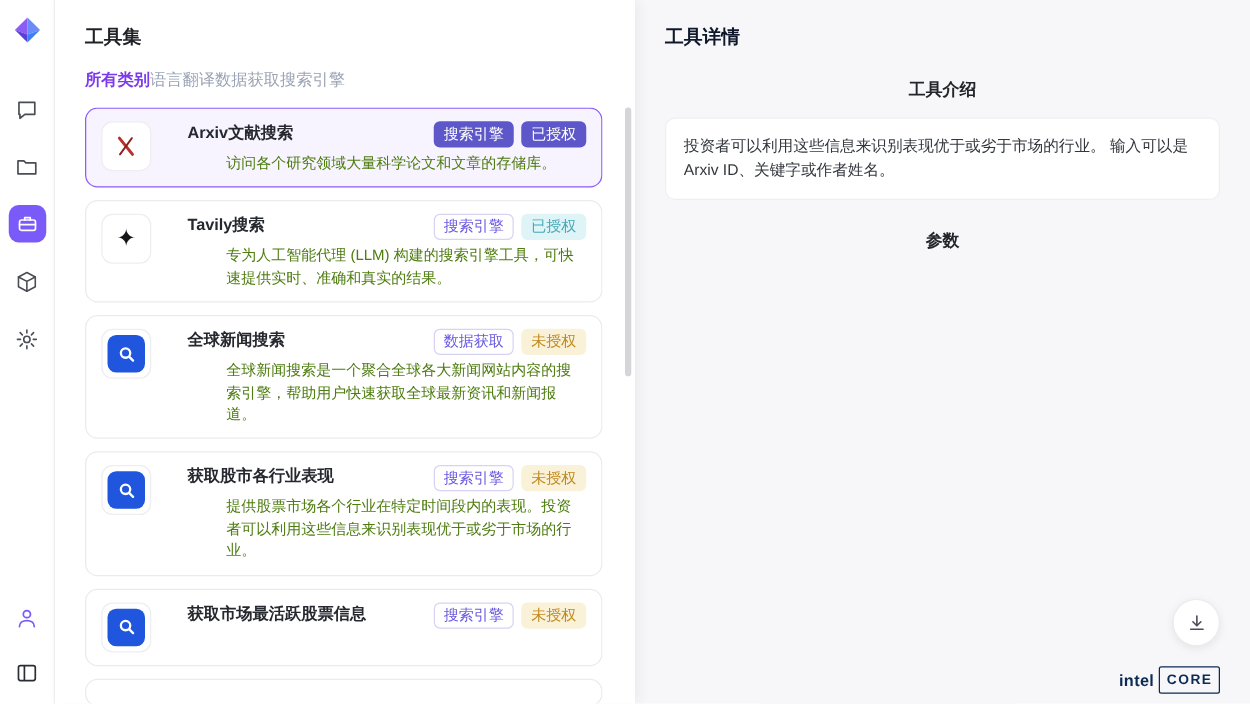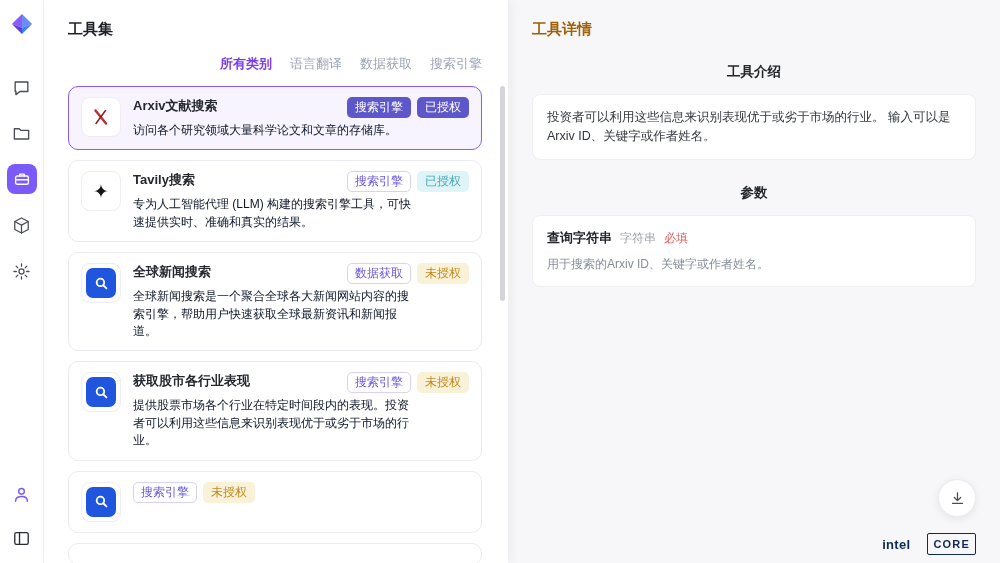--- a/index.html
+++ b/index.html
@@ -11,56 +11,56 @@
   .iconbar { width:44px; background:#fff; border-right:1px solid #F0F0F3; display:flex; flex-direction:column; align-items:center; padding:12px 0 10px; flex-shrink:0; }
   .logo { width:24px; height:24px; margin-bottom:36px; display:flex; align-items:center; justify-content:center; }
   .nav-icon { width:30px; height:30px; border-radius:8px; display:flex; align-items:center; justify-content:center; margin-bottom:16px; cursor:pointer; }
   .nav-icon.active { background:#7A5AF8; }
   .iconbar-bottom { margin-top:auto; display:flex; flex-direction:column; align-items:center; gap:14px; }
   .iconbar svg { display:block; }
 
   
   .tool-panel { width:464px; background:#fff; padding:20px 26px 0 24px; position:relative; box-shadow:3px 0 10px rgba(0,0,0,0.05); z-index:2; display:flex; flex-direction:column; flex-shrink:0; }
   .panel-title { font-size:15px; font-weight:bold; color:#1E2126; }
-  .tabs { display:flex; gap:18px; margin-top:16px; font-size:13px; color:#9BA4B5;justify-content:flex-end; }
+  .tabs { display:flex; margin-top:16px; font-size:13px; color:#9BA4B5; }
   .tab { cursor:pointer; }
   .tab.active { color:#7C3AED; font-weight:bold; }
   .cards { margin-top:13px; flex:1; overflow:hidden; }
-  .card { display:flex; gap:12px; padding:10px 12px; border:1px solid #EBEBEF; border-radius:10px; margin-bottom:10px; background:#fff; cursor:pointer; }
+  .card { display:flex; gap:29px; padding:10px 12px; border:1px solid #EBEBEF; border-radius:10px; margin-bottom:10px; background:#fff; cursor:pointer; }
   .card.selected { border:1.5px solid #8B5CF6; background:#F7F3FF; }
   .icon-box { width:40px; height:40px; border:1px solid #EEEEF2; border-radius:9px; flex-shrink:0; display:flex; align-items:center; justify-content:center; background:#fff; }
   .icon-inner-blue { width:30px; height:30px; border-radius:7px; background:#2056DE; display:flex; align-items:center; justify-content:center; }
   .tavily-star { font-size:19px; color:#15161A; line-height:1; }
   .card-main { flex:1; min-width:0; }
   .card-head { display:flex; justify-content:space-between; align-items:flex-start; gap:8px; }
   .card-name { font-size:13px; font-weight:bold; color:#25282E; line-height:1.35; white-space:nowrap; }
   .badges { display:flex; gap:6px; flex-shrink:0; }
   .badge { font-size:12px; padding:3px 8px; border-radius:5px; line-height:1.25; white-space:nowrap; }
   .badge.cat-filled  { background:#5E57C9; color:#fff; }
   .badge.auth-purple { background:#5E57C9; color:#fff; }
   .badge.cat-outline { border:1px solid #D8D3F2; color:#6A5AE0; background:#fff; padding:2px 7px; }
   .badge.auth-cyan   { background:#DFF4F6; color:#48A8B8; }
   .badge.auth-yellow { background:#FAF1D9; color:#C08A1E; }
-  .card-desc { font-size:12px; color:#0f172a; line-height:1.45; margin-top:4px; max-width:278px; }
+  .card-desc { font-size:12px; color:#4d7c0f; line-height:1.45; margin-top:4px; max-width:278px;margin-left:31px; }
   .scrollbar { position:absolute; right:3px; top:86px; width:5px; height:215px; background:#D4D4D9; border-radius:3px; cursor:pointer; }
 
   
   .detail-panel { flex:1; background:#F7F7F9; padding:20px 24px; position:relative; }
-  .detail-title { font-size:15px; font-weight:bold; color:#a16207; }
+  .detail-title { font-size:15px; font-weight:bold; color:#0f172a; }
   .section-heading { font-size:13.5px; font-weight:bold; color:#22252A; margin-top:24px;text-align:center; }
   .white-card { margin-top:13px; background:#fff; border:1px solid #EFEFF2; border-radius:8px; padding:13px 14px; }
   .intro-text { font-size:12.5px; color:#33373D; line-height:1.5; }
   .param-head { display:flex; gap:8px; align-items:baseline; }
   .param-name { font-size:13px; font-weight:bold; color:#23262B; }
   .param-type { font-size:12px; color:#9AA0AA; }
   .param-required { font-size:12px; color:#E25C5C; }
   .param-desc { font-size:12px; color:#878D98; margin-top:8px; line-height:1.5; }
 
   .fab { position:absolute; right:24px; bottom:46px; width:38px; height:38px; border-radius:50%; background:#fff; border:1px solid #ECECEF; box-shadow:0 2px 8px rgba(0,0,0,0.08); display:flex; align-items:center; justify-content:center; cursor:pointer; }
-  .intel-badge { position:absolute; right:24px; bottom:8px; display:flex; align-items:center; gap:17px; color:#0C2A52; }
+  .intel-badge { position:absolute; right:24px; bottom:8px; display:flex; align-items:center; gap:4px; color:#0C2A52; }
   .intel-name { font-size:13px; font-weight:600; letter-spacing:0.3px; }
   .intel-core { font-size:11px; font-weight:bold; letter-spacing:1.2px; border:1px solid #0C2A52; padding:4px 5px; border-radius:2px; }
 </style>
 </head>
 <body>
 
 <div class="app">
 
   <aside class="iconbar">
     <div class="logo">
@@ -210,20 +210,21 @@
         <div class="icon-box">
           <span class="icon-inner-blue">
             <svg width="17" height="17" viewBox="0 0 24 24" fill="none" stroke="#fff" stroke-width="2.6" stroke-linecap="round">
               <circle cx="10.5" cy="10.5" r="5.3"></circle>
               <path d="M14.8 14.8 19 19"></path>
             </svg>
           </span>
         </div>
         <div class="card-main">
           <div class="card-head">
+            <span class="card-name">获取市场最活跃股票信息</span>
             <span class="badges">
               <span class="badge cat-outline">搜索引擎</span>
               <span class="badge auth-yellow">未授权</span>
             </span>
           </div>
         </div>
       </div>
 
       <div class="card">
         
@@ -237,28 +238,20 @@
 
   <section class="detail-panel">
     <h1 class="detail-title">工具详情</h1>
 
     <h2 class="section-heading">工具介绍</h2>
     <div class="white-card">
       <p class="intro-text">投资者可以利用这些信息来识别表现优于或劣于市场的行业。 输入可以是Arxiv ID、关键字或作者姓名。</p>
     </div>
 
     <h2 class="section-heading">参数</h2>
-    <div class="white-card">
-      <div class="param-head">
-        <span class="param-name">查询字符串</span>
-        <span class="param-type">字符串</span>
-        <span class="param-required">必填</span>
-      </div>
-      <p class="param-desc">用于搜索的Arxiv ID、关键字或作者姓名。</p>
-    </div>
 
     <div class="fab">
       <svg width="17" height="17" viewBox="0 0 24 24" fill="none" stroke="#4A4D55" stroke-width="1.8" stroke-linecap="round" stroke-linejoin="round">
         <path d="M12 4v10M7.5 10.5 12 15l4.5-4.5M5 19h14"></path>
       </svg>
     </div>
 
     <div class="intel-badge">
       <span class="intel-name">intel</span>
       <span class="intel-core">CORE</span>

